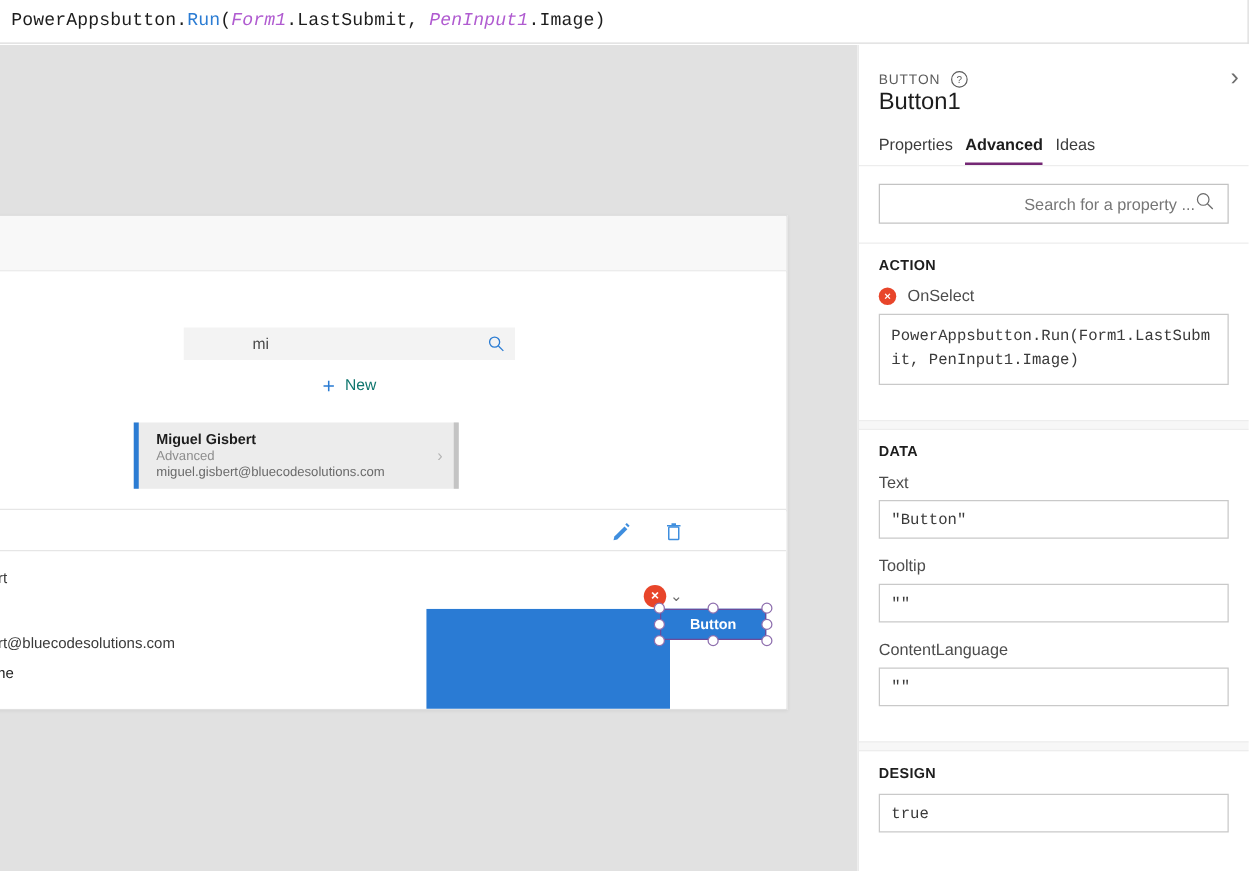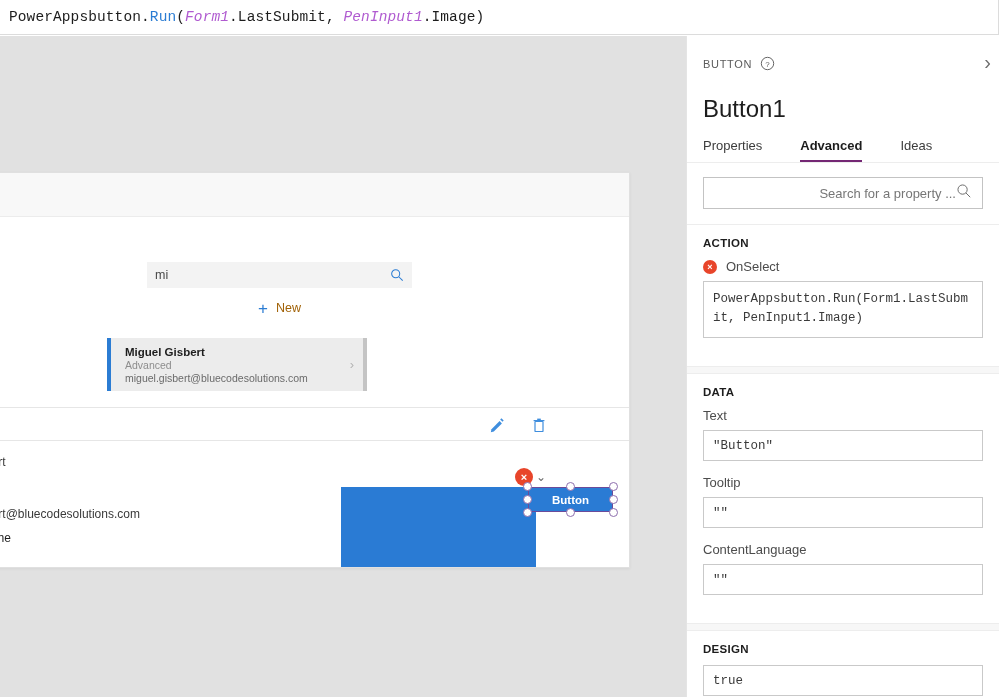--- a/index.html
+++ b/index.html
@@ -93,20 +93,21 @@
     background: #f3f3f3;
     display: flex;
     align-items: center;
     padding: 0 8px;
     box-sizing: border-box;
   }
   .search-value {
     font-size: 12.5px;
     color: #4a4a4a;
     flex: 1;
+    margin-left: 47px;
   }
   .search-icon {
     width: 14px; height: 14px;
     flex: 0 0 auto;
   }
   .new-row {
     position: absolute;
     left: 226px; top: 80px;
     width: 265px;
     height: 20px;
@@ -115,21 +116,21 @@
     justify-content: center;
     gap: 8px;
   }
   .new-plus {
     color: #2b7cd3;
     font-size: 17px;
     line-height: 1;
     font-weight: 300;
   }
   .new-label {
-    color: #a16207;
+    color: #0f766e;
     font-size: 12.5px;
   }
 
   .gallery-item {
     position: absolute;
     left: 186px; top: 120px;
     width: 260px;
     height: 53px;
     background: #ececec;
     display: flex;
@@ -327,28 +328,28 @@
   .panel-collapse {
     position: absolute;
     right: 8px;
     top: 16px;
     font-size: 20px;
     color: #6e6e6e;
     font-weight: 300;
     line-height: 1;
   }
   .panel-title {
-    font-size: 24px;
+    font-size: 19px;
     color: #1d1d1d;
-    margin-top: 24px;
+    margin-top: 0;
     font-weight: normal;
   }
   .panel-tabs {
     display: flex;
-    gap: 38px;
+    gap: 10px;
     padding: 0 16px;
     margin-top: 15px;
     border-bottom: 1px solid #ededed;
   }
   .tab {
     font-size: 13px;
     color: #3c3c3c;
     padding-bottom: 7px;
     border-bottom: 2px solid transparent;
     cursor: pointer;

